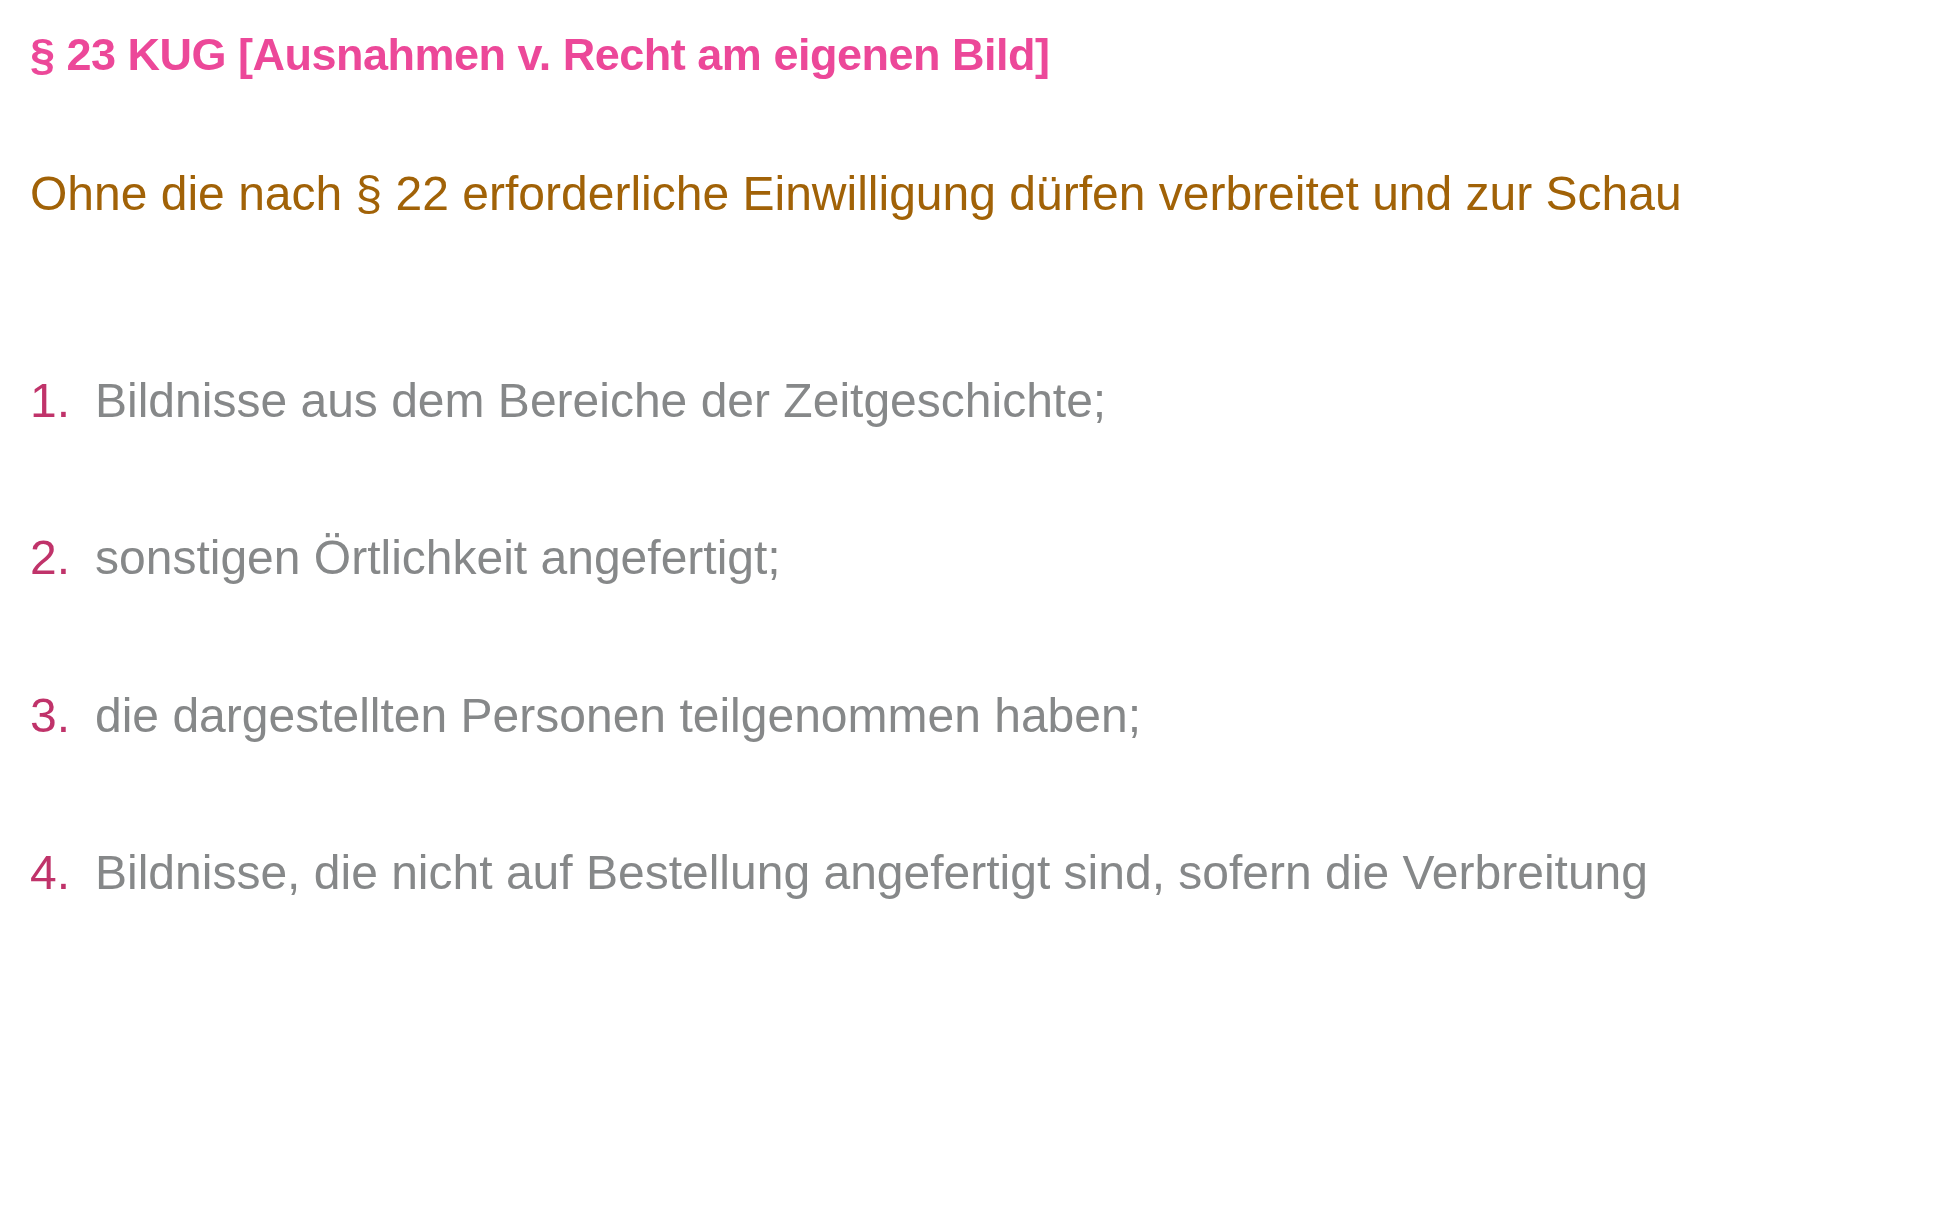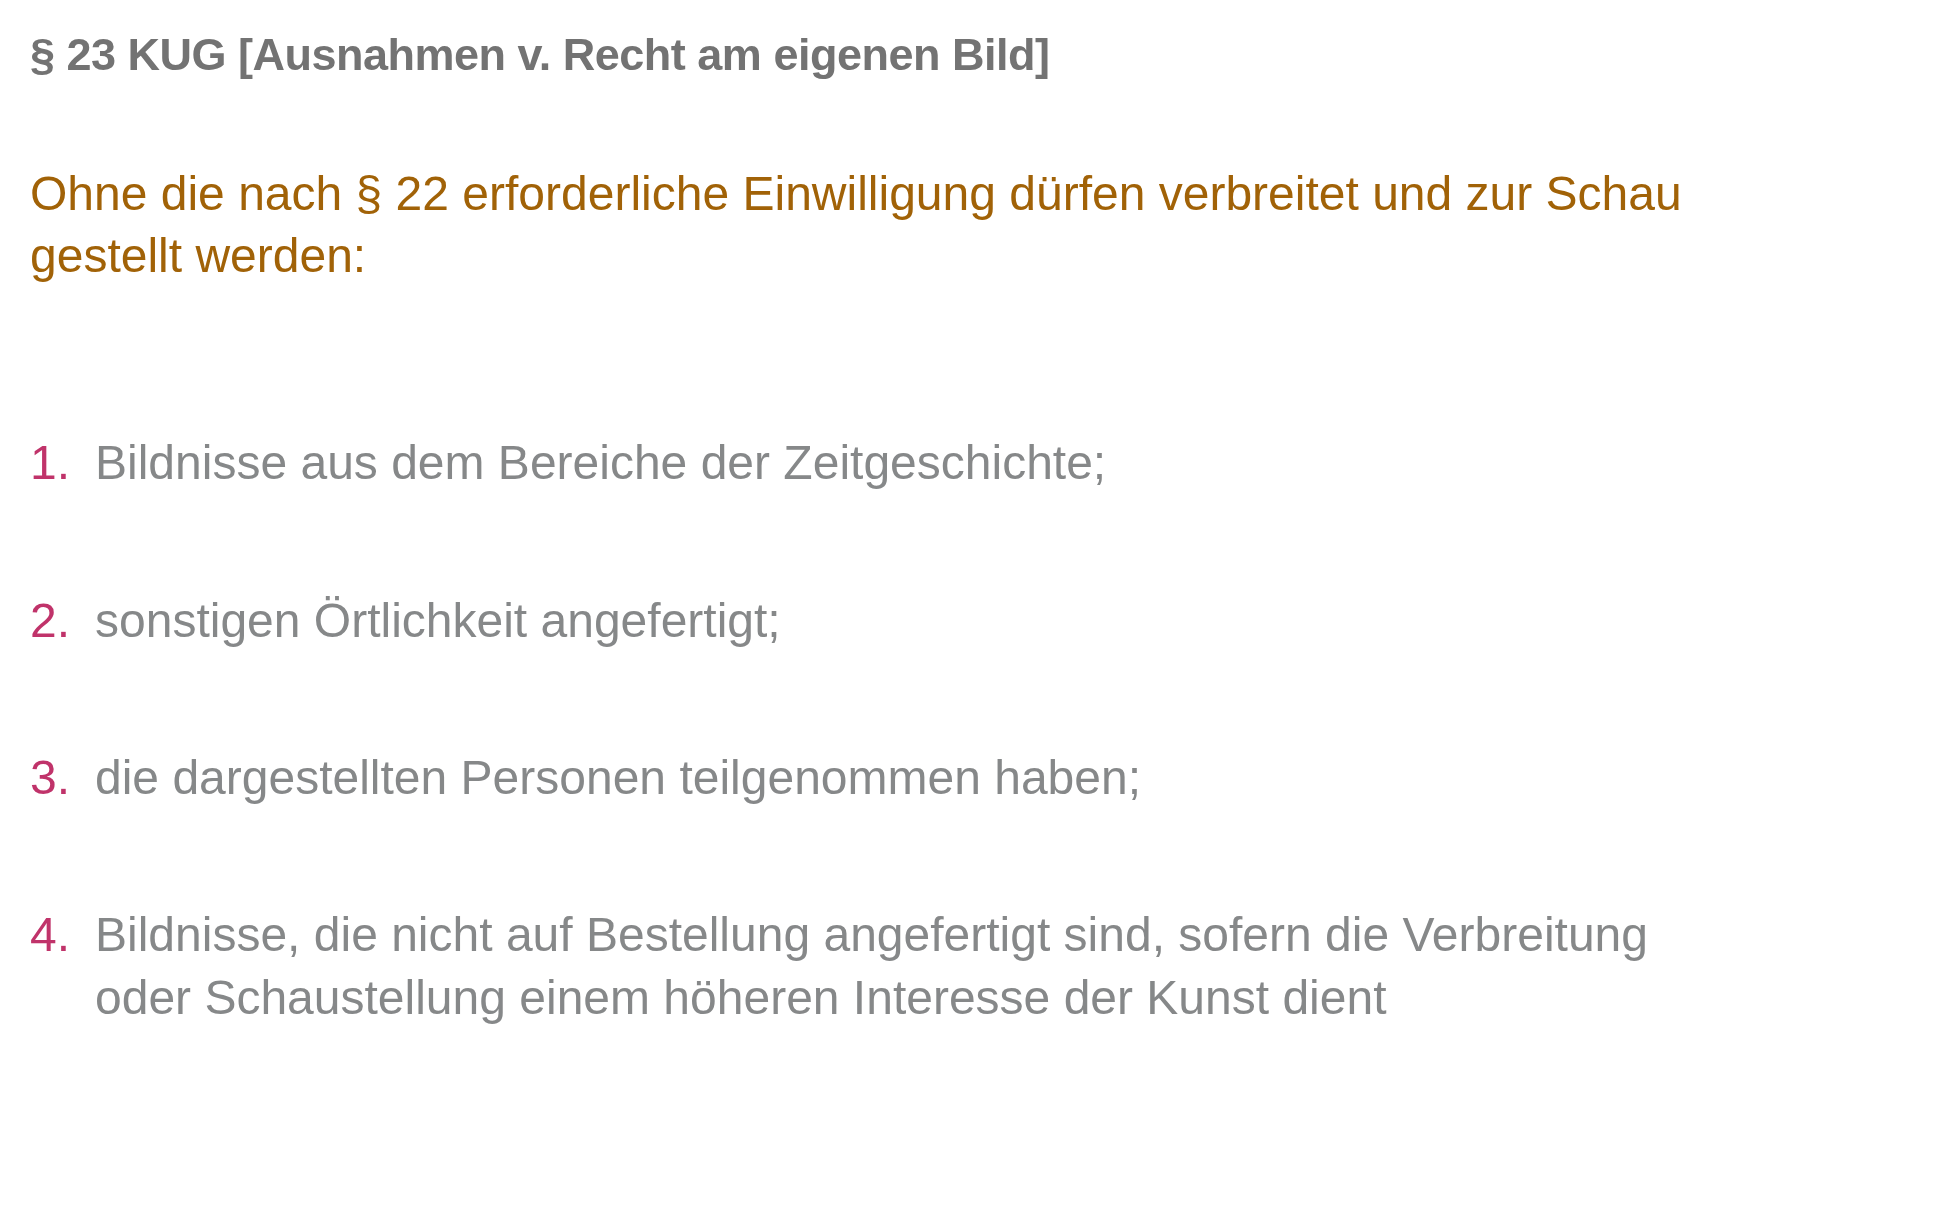--- a/index.html
+++ b/index.html
@@ -16,21 +16,21 @@
     padding: 26px 0 0 30px;
     width: 1955px;
     height: 1205px;
   }
   h1.heading {
     margin: 0;
     font-size: 45px;
     font-weight: 700;
     line-height: 1.3;
     letter-spacing: -0.5px;
-    color: #737373;
+    color: #ec4899;
     white-space: nowrap;
   }
   .intro {
     margin: 78px 0 0 0;
     font-size: 48px;
     font-weight: 400;
     line-height: 1.3;
     color: #a16207;
   }
   .line {
@@ -63,21 +63,20 @@
 </style>
 </head>
 <body>
 
 <main class="page">
 
   <h1 class="heading">§ 23 KUG [Ausnahmen v. Recht am eigenen Bild]</h1>
 
   <div class="intro">
     <span class="line">Ohne die nach § 22 erforderliche Einwilligung dürfen verbreitet und zur Schau</span>
-    <span class="line">gestellt werden:</span>
   </div>
 
   <ol class="exceptions">
 
     <li>
       <span class="num">1.</span>
       <div class="item-text">
         <span class="line">Bildnisse aus dem Bereiche der Zeitgeschichte;</span>
       </div>
     </li>
@@ -93,19 +92,18 @@
       <span class="num">3.</span>
       <div class="item-text">
         <span class="line">die dargestellten Personen teilgenommen haben;</span>
       </div>
     </li>
 
     <li>
       <span class="num">4.</span>
       <div class="item-text">
         <span class="line">Bildnisse, die nicht auf Bestellung angefertigt sind, sofern die Verbreitung</span>
-        <span class="line">oder Schaustellung einem höheren Interesse der Kunst dient</span>
       </div>
     </li>
 
   </ol>
 
 </main>
 
 </body></html>

